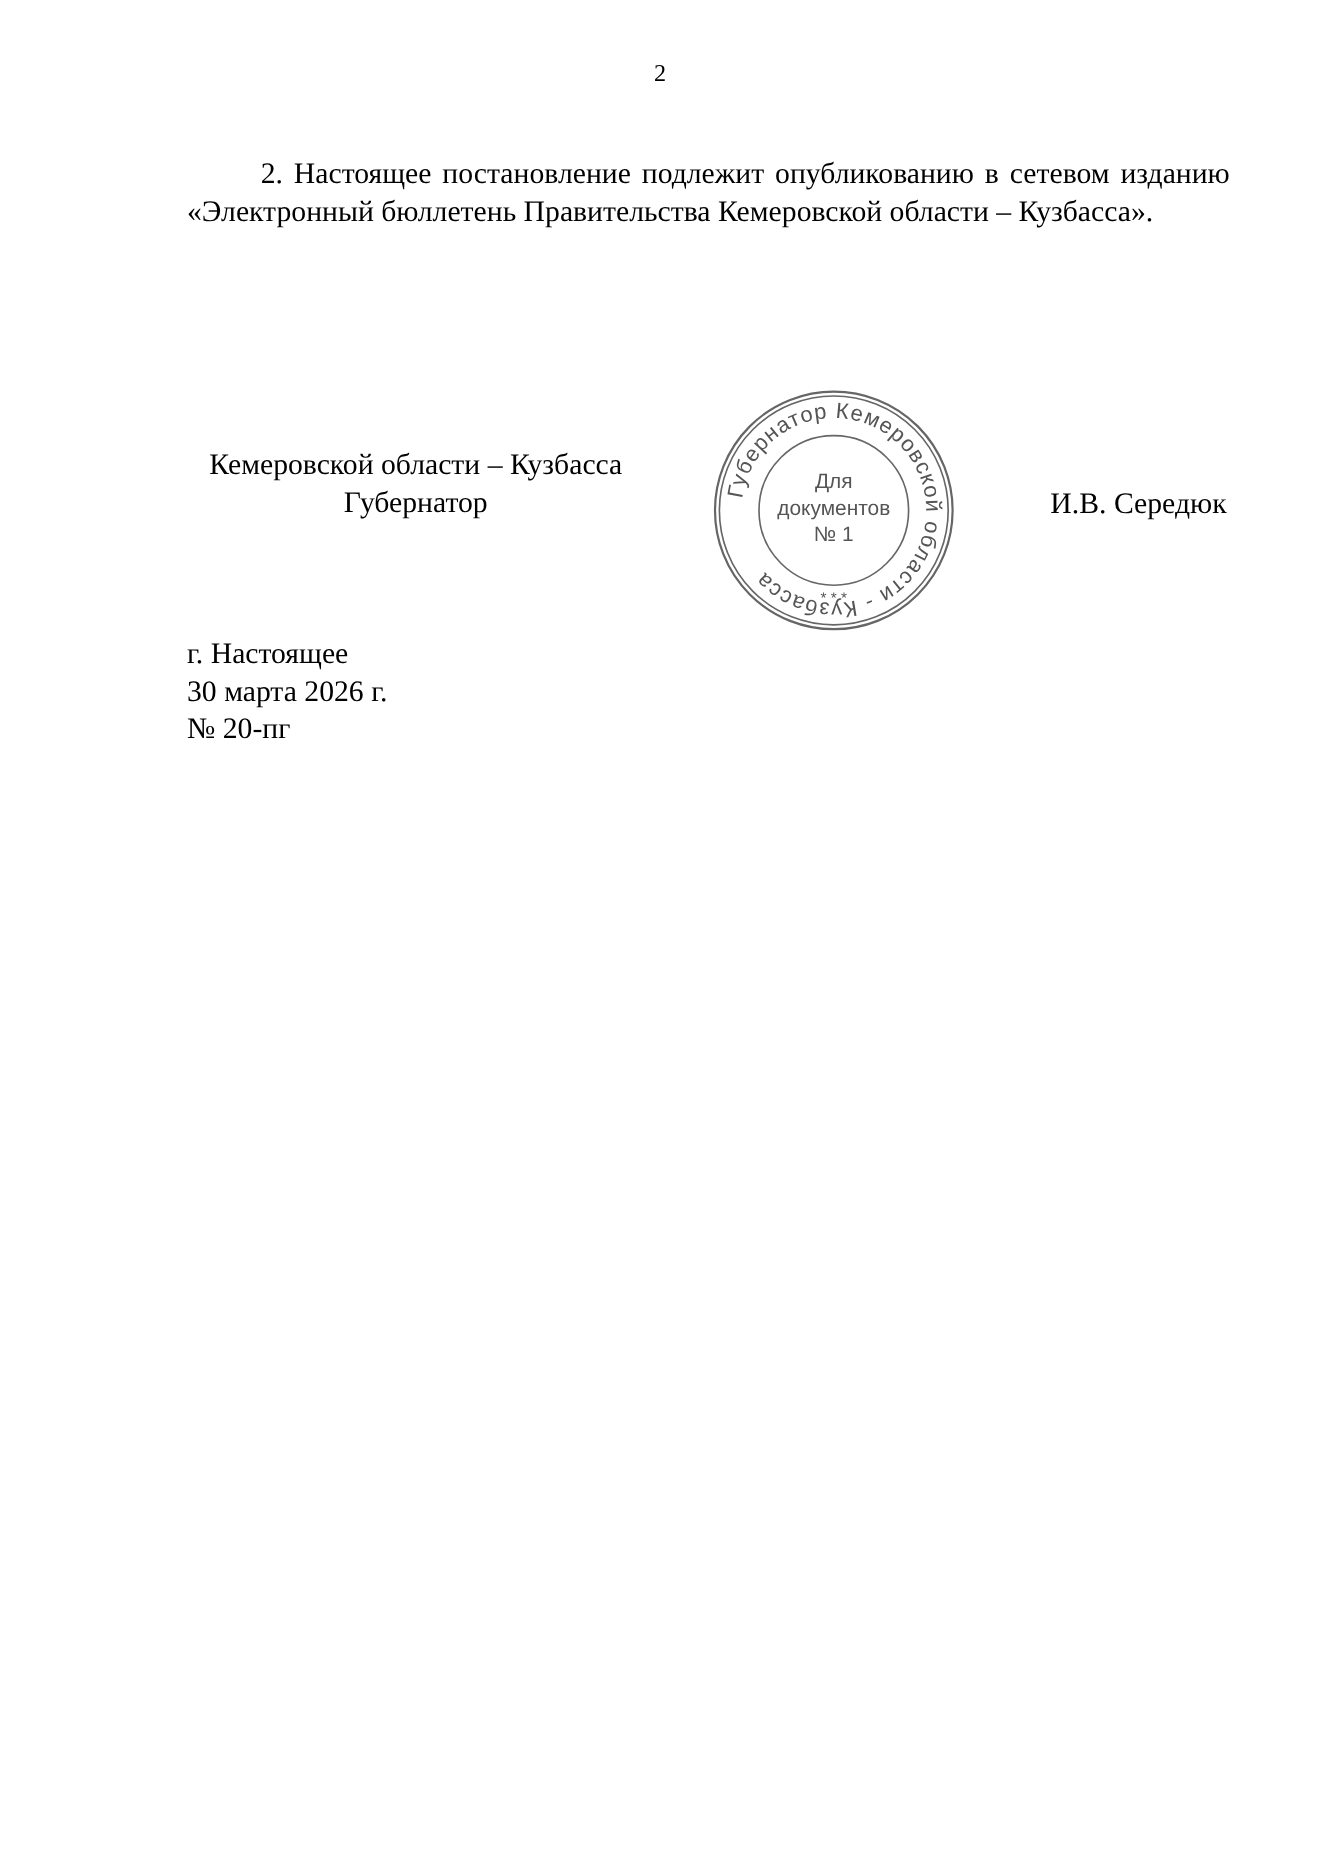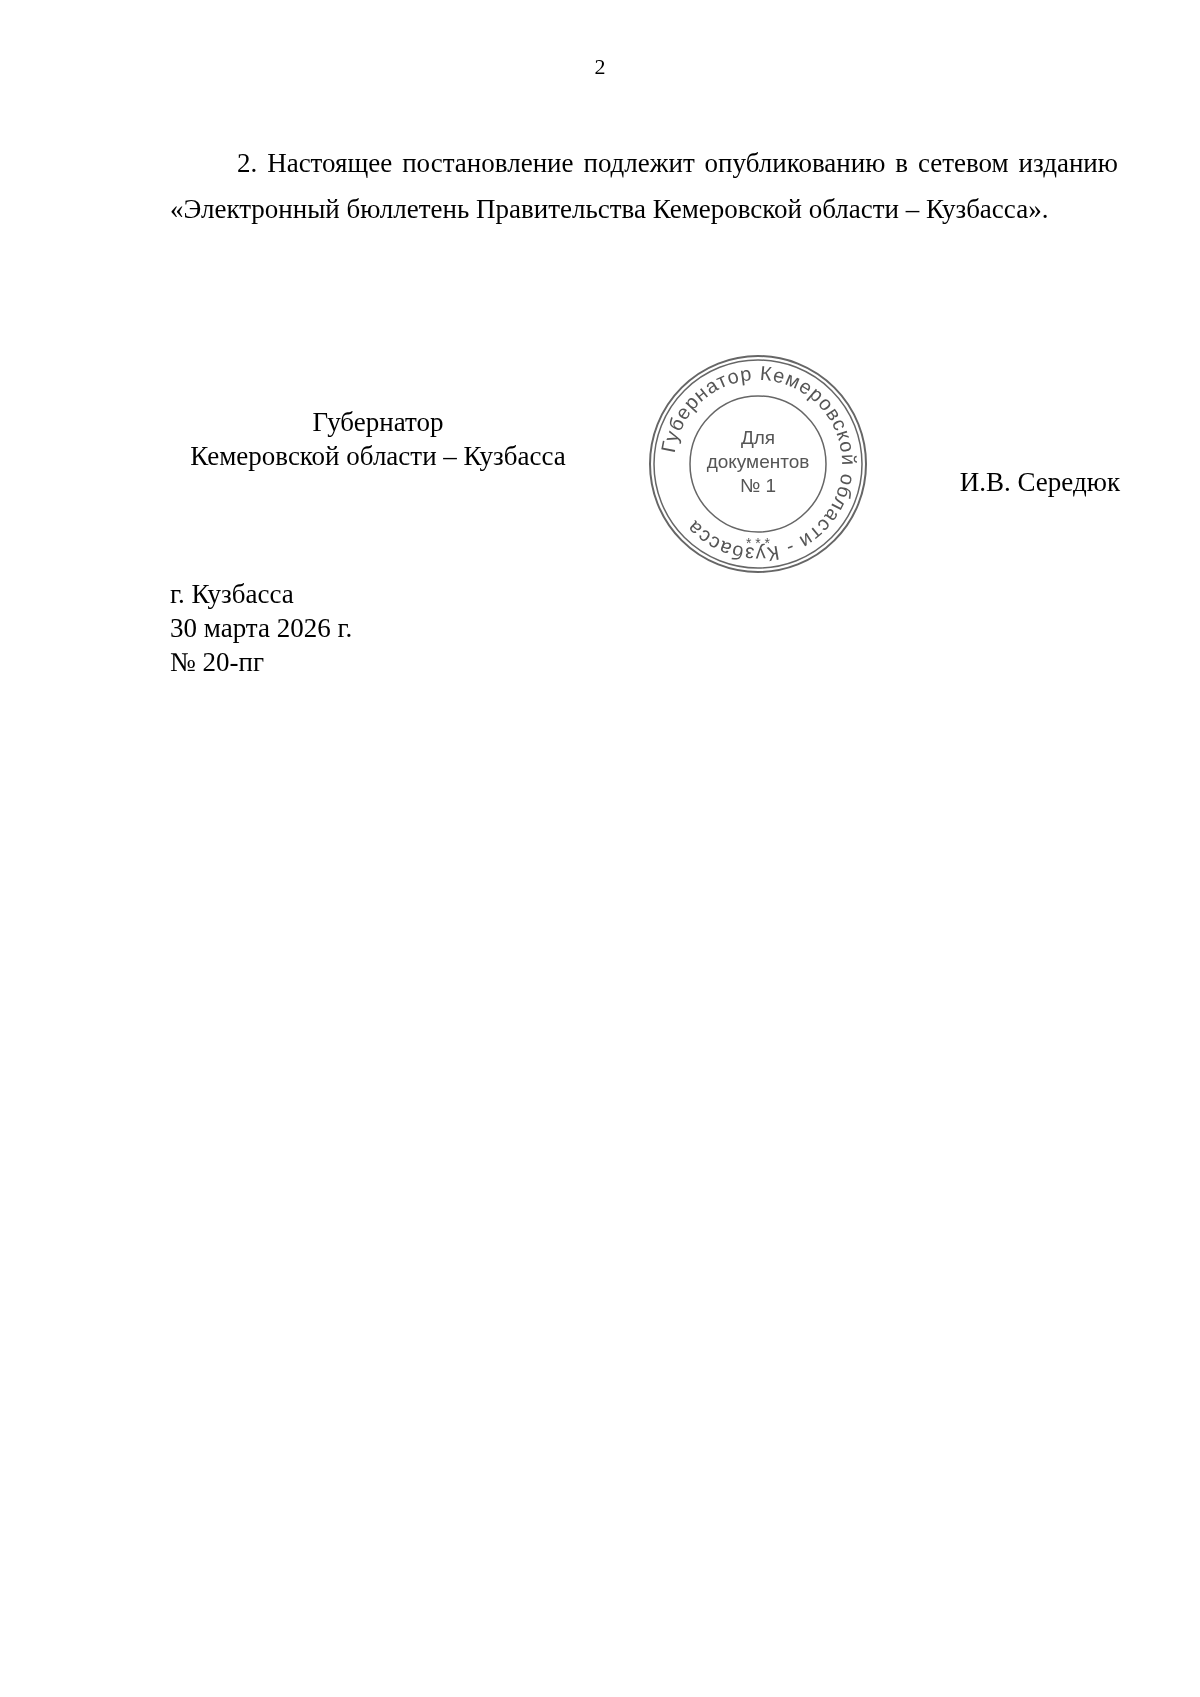--- a/index.html
+++ b/index.html
@@ -1,38 +1,38 @@
 <!DOCTYPE html>
 <html><head>
 <meta charset="utf-8">
 <style>
   html, body { margin: 0; padding: 0; background: #ffffff; }
   body { width: 1200px; height: 1697px; position: relative; overflow: hidden;
          font-family: "Liberation Serif", serif; color: #000; }
   .page-num { position: absolute; top: 54px; left: 0; width: 1200px; text-align: center; font-size: 22px; }
-  .body-text { position: absolute; left: 170px; top: 140px; width: 948px; font-size: 27px; line-height: 46px; text-align: justify; }
+  .body-text { position: absolute; left: 170px; top: 140px; width: 948px; font-size: 27px; line-height: 35px; text-align: justify; }
   .para { margin: 0; text-indent: 67px; text-align-last: left; }
   .sig-left { position: absolute; left: 178px; top: 405px; width: 400px; text-align: center; font-size: 27px; line-height: 34px; }
-  .sig-right { position: absolute; left: 950px; top: 465px; width: 170px; text-align: right; font-size: 27px; line-height: 34px; }
+  .sig-right { position: absolute; left: 950px; top: 440px; width: 170px; text-align: center; font-size: 27px; line-height: 34px; }
   .stamp { position: absolute; left: 646px; top: 352px; width: 224px; height: 224px; }
   .place { position: absolute; left: 170px; top: 577px; font-size: 27px; line-height: 34px; }
   .place div { white-space: nowrap; }
 </style>
 </head>
 <body>
 
 <div class="page-num">2</div>
 
 <div class="body-text">
   <p class="para">2. Настоящее постановление подлежит опубликованию в сетевом изданию «Электронный бюллетень Правительства Кемеровской области – Кузбасса».</p>
 </div>
 
 <div class="sig-left">
+  <div>Кемеровской области – Кузбасса</div>
   <div>Губернатор</div>
-  <div>Кемеровской области – Кузбасса</div>
 </div>
 
 <div class="stamp">
   <svg width="224" height="224" viewBox="0 0 224 224">
     <defs>
       <path id="ringPath" d="M112,112 m-84,0 a84,84 0 1,1 168,0 a84,84 0 1,1 -168,0"></path>
     </defs>
     <circle cx="112" cy="112" r="108" fill="none" stroke="#666" stroke-width="2"></circle>
     <circle cx="112" cy="112" r="104" fill="none" stroke="#666" stroke-width="1.5"></circle>
     <circle cx="112" cy="112" r="68" fill="none" stroke="#666" stroke-width="1.5"></circle>
@@ -42,16 +42,16 @@
     <text x="112" y="92" text-anchor="middle" font-family="'Liberation Sans', sans-serif" font-size="19" fill="#555">Для</text>
     <text x="112" y="116" text-anchor="middle" font-family="'Liberation Sans', sans-serif" font-size="19" fill="#555">документов</text>
     <text x="112" y="140" text-anchor="middle" font-family="'Liberation Sans', sans-serif" font-size="19" fill="#555">№ 1</text>
     <text x="112" y="196" text-anchor="middle" font-family="'Liberation Sans', sans-serif" font-size="14" fill="#555">* * *</text>
   </svg>
 </div>
 
 <div class="sig-right">И.В. Середюк</div>
 
 <div class="place">
-  <div>г. Кузбасса</div>
+  <div>г. Настоящее</div>
   <div>30 марта 2026 г.</div>
   <div>№ 20-пг</div>
 </div>
 
 </body></html>

